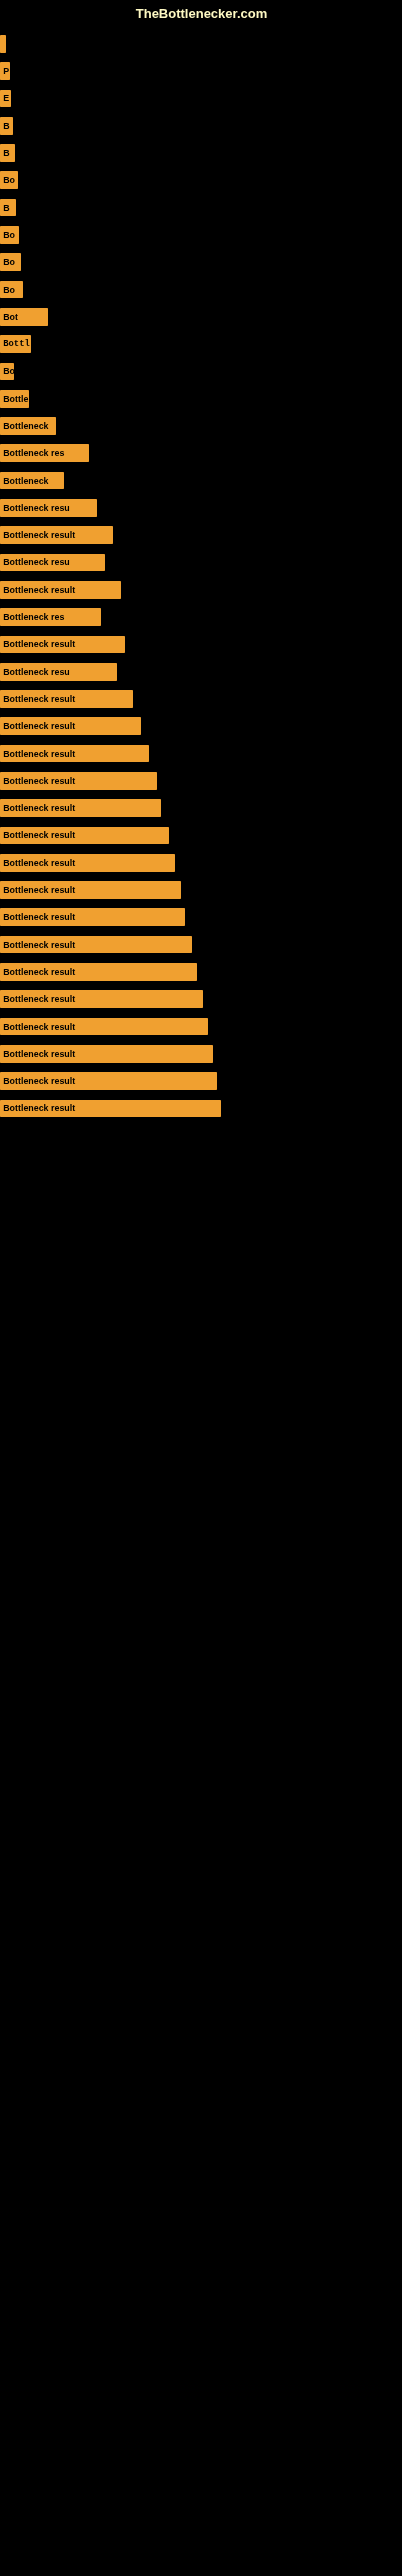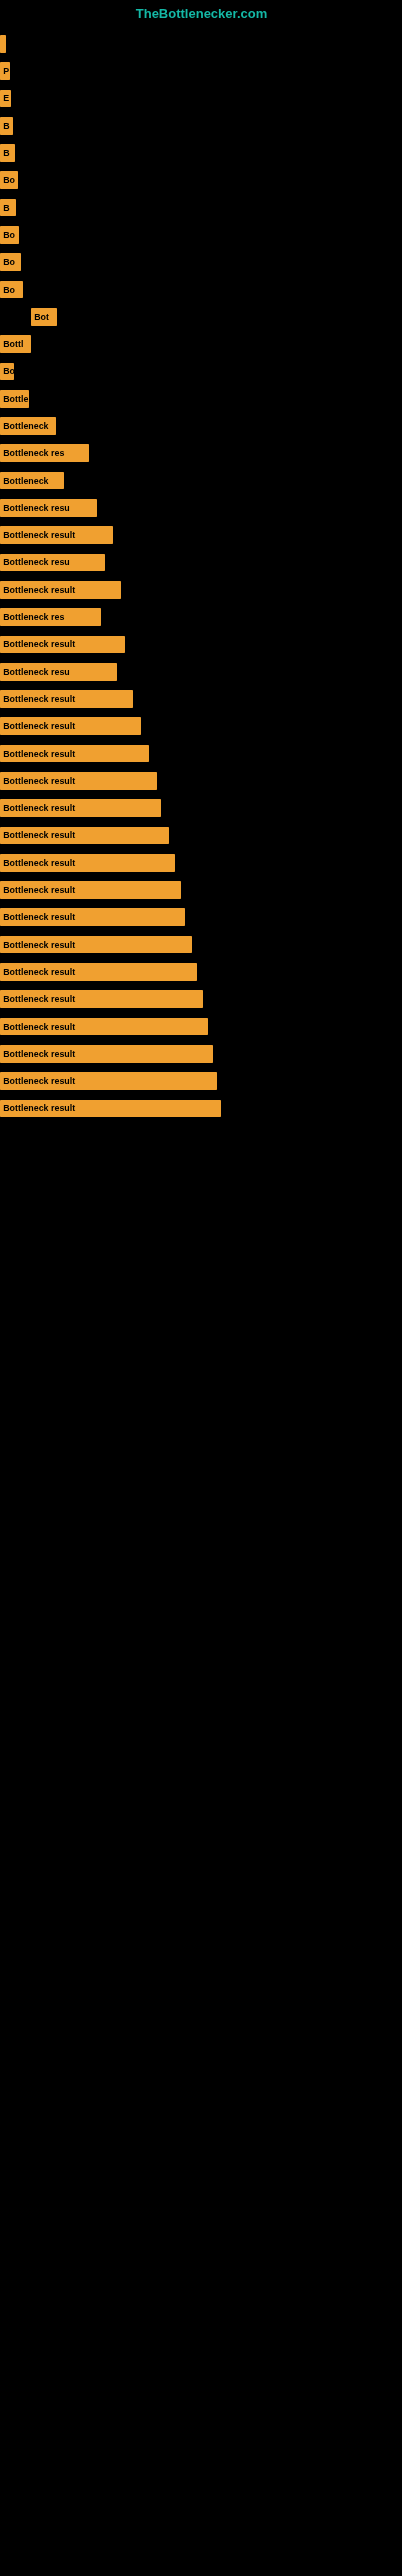--- a/index.html
+++ b/index.html
@@ -6,21 +6,21 @@
     body {
       background-color: #000;
       width: 403px;
       min-height: 2576px;
       font-family: Arial, sans-serif;
       position: relative;
       overflow-x: hidden;
     }
 
     .site-title {
-      color: #14b8a6;
+      color: #fef9c3;
       font-size: 13px;
       text-align: center;
       padding: 6.4px 0 3.2px 0;
       font-weight: bold;
     }
 
     .bars-container {
       padding: 8px 0 0 0;
       display: flex;
       flex-direction: column;
@@ -78,24 +78,24 @@
     <div class="bar-row">
       <div class="bar" style="width: 19.3px;">Bo</div>
     </div>
     <div class="bar-row">
       <div class="bar" style="width: 21px;">Bo</div>
     </div>
     <div class="bar-row">
       <div class="bar" style="width: 22.5px;">Bo</div>
     </div>
     <div class="bar-row">
-      <div class="bar" style="width: 26px; margin-left: 31px;">Bot</div>
+      <div class="bar" style="width: 48px;">Bot</div>
     </div>
     <div class="bar-row">
-      <div class="bar" style="width: 31px;">Bottl</div>
+      <div class="bar" style="width: 31px; font-family: Liberation Mono, monospace;">Bottl</div>
     </div>
     <div class="bar-row">
       <div class="bar" style="width: 14px;">Bott</div>
     </div>
     <div class="bar-row">
       <div class="bar" style="width: 29px;">Bottle</div>
     </div>
     <div class="bar-row">
       <div class="bar" style="width: 56px;">Bottleneck</div>
     </div>

